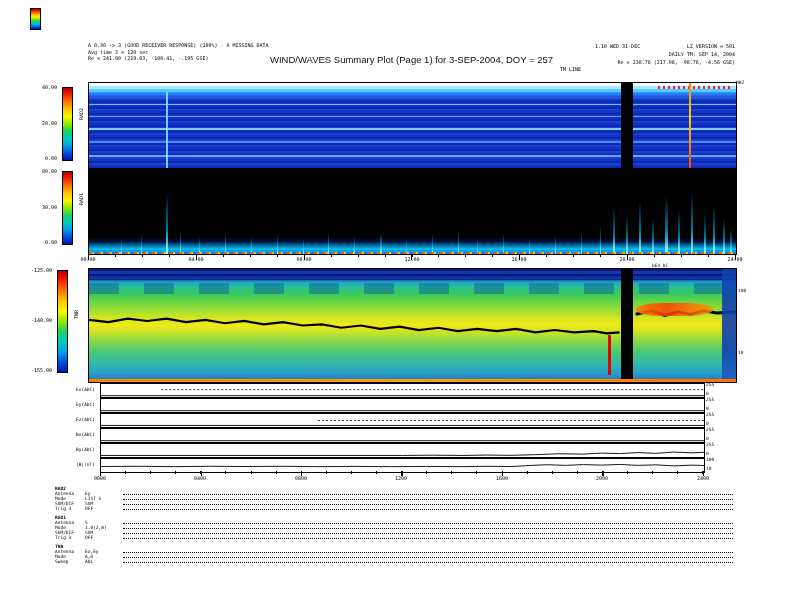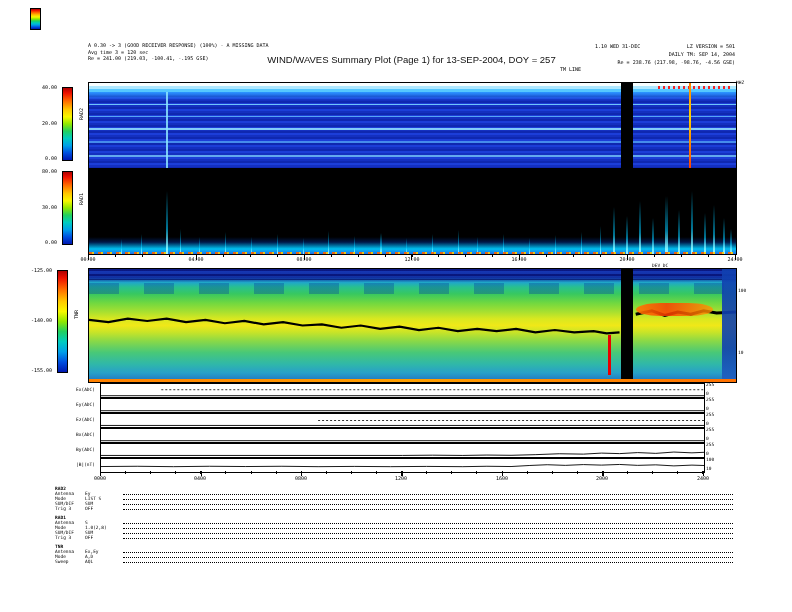--- a/index.html
+++ b/index.html
@@ -46,21 +46,21 @@
 
 <div class="stage">
 
   <div class="abs cb" style="left:30px;top:8px;height:20px;"></div>
 
   <div class="abs t5" style="left:88px;top:42px;white-space:nowrap;">
     <div>A 0.30 -&gt; 3 (GOOD RECEIVER RESPONSE) (100%) - A MISSING DATA</div>
     <div>Avg time 3 = 120 sec</div>
     <div>Re =  241.00 (219.03, -100.41, -.195 GSE)</div>
   </div>
-  <div class="abs title" style="left:88px;top:54px;width:647px;">WIND/WAVES Summary Plot (Page 1) for 13-SEP-2004, DOY = 257</div>
+  <div class="abs title" style="left:88px;top:54px;width:647px;">WIND/WAVES Summary Plot (Page 1) for 3-SEP-2004, DOY = 257</div>
   <div class="abs t5" style="left:595px;top:43px;">1.10 WED 31-DEC</div>
   <div class="abs t5 rt" style="left:640px;top:43px;width:95px;">LZ VERSION = 501</div>
   <div class="abs t5 rt" style="left:640px;top:51px;width:95px;">DAILY TM: SEP 14, 2004</div>
   <div class="abs t5 rt" style="left:600px;top:59px;width:135px;">Re =  238.76 (217.98, -98.76, -4.56 GSE)</div>
   <div class="abs t5" style="left:560px;top:66px;">TM LINE</div>
   <div class="abs t4" style="left:736px;top:80px;">MHZ</div>
 
   <div class="abs cb" style="left:62px;top:87px;height:72px;"></div>
   <div class="abs t5 rt" style="left:27px;top:84px;width:30px;">40.00</div>
   <div class="abs t5 rt" style="left:27px;top:120px;width:30px;">20.00</div>

